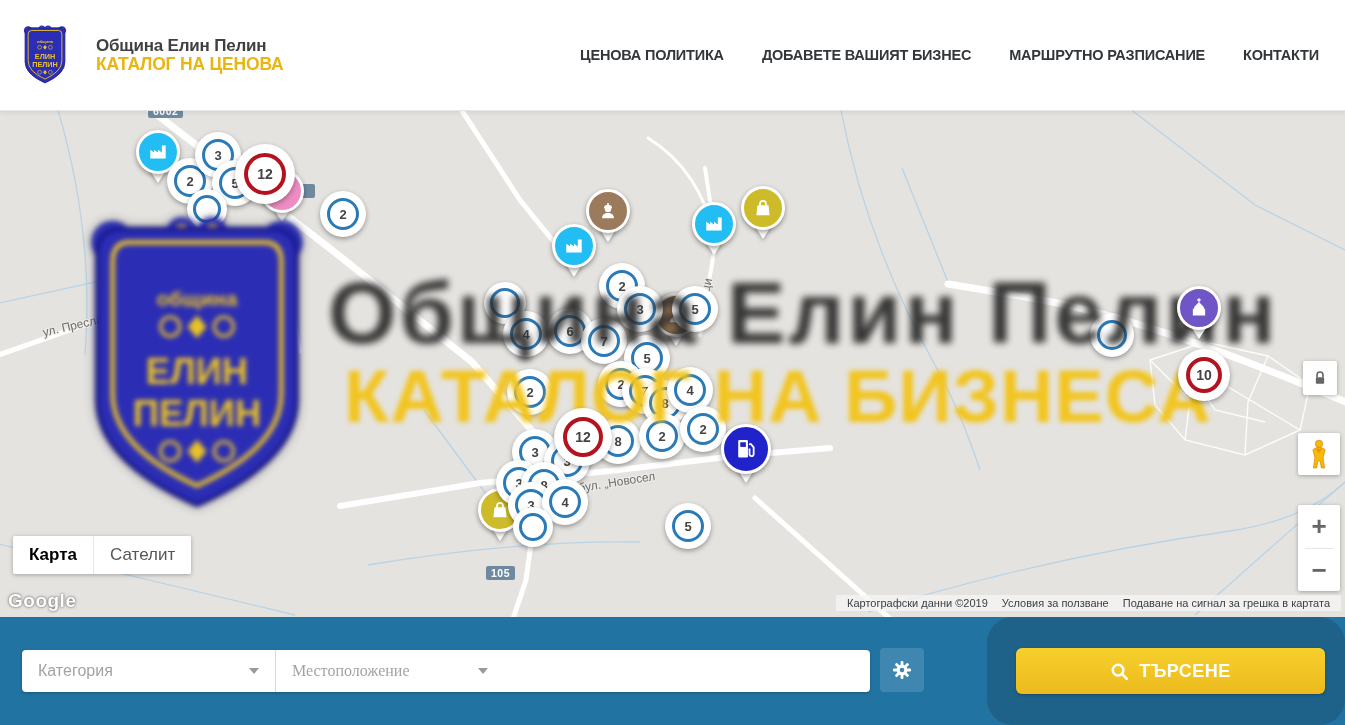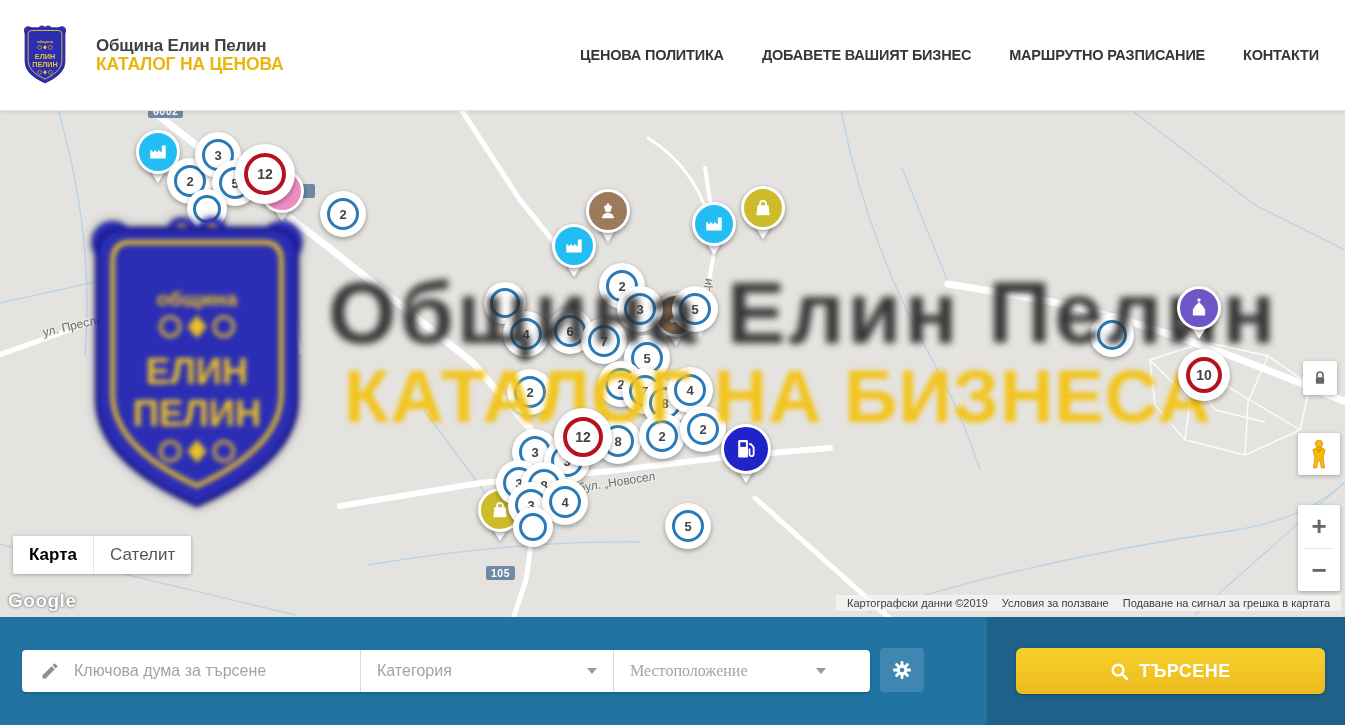--- a/index.html
+++ b/index.html
@@ -61,21 +61,21 @@
           display:flex;align-items:center;justify-content:center;cursor:pointer;z-index:30;}
   .lock-btn{right:8px;top:251px;width:34px;height:34px;}
   .pegman-btn{right:5px;top:323px;width:42px;height:42px;}
   .zoomctrl{position:absolute;right:5px;top:395px;width:42px;height:86px;background:#fff;border-radius:2px;
           box-shadow:0 1px 4px rgba(0,0,0,.3);z-index:30;display:flex;flex-direction:column;}
   .zoomctrl button{flex:1;border:none;background:transparent;font-size:26px;font-weight:bold;color:#666;cursor:pointer;
           font-family:"Liberation Sans",sans-serif;line-height:1;}
   .zoomctrl .zdiv{height:1px;background:#e6e6e6;margin:0 7px;}
   
   .searchbar{position:absolute;left:0;top:617px;width:1345px;height:108px;background:#2173a2;z-index:45;}
-  .sb-right{position:absolute;left:987px;top:0;width:358px;height:108px;background:#1e6189;}
+  .sb-right{position:absolute;left:987px;top:0;width:358px;height:108px;background:#1e6189;border-radius:26px;}
   .sb-white{position:absolute;left:22px;top:33px;width:848px;height:42px;background:#fff;border-radius:4px;
             display:flex;box-shadow:0 1px 3px rgba(0,0,0,.25);}
   .sb-sec{display:flex;align-items:center;box-sizing:border-box;position:relative;}
   .sb-sec + .sb-sec{border-left:1px solid #d9d9d9;}
   .sb-kw{width:338px;padding-left:18px;gap:12px;}
   .sb-kw input{border:none;outline:none;font-size:16px;color:#444;width:250px;font-family:"Liberation Sans",sans-serif;}
   .sb-kw input::placeholder{color:#a3a3a3;}
   .sb-dd{width:253px;padding:0 16px;justify-content:space-between;cursor:pointer;}
   .sb-dd.loc{width:229px;font-family:Liberation Serif, serif;}
   .sb-dd .ph{font-size:16px;color:#a3a3a3;}
@@ -419,26 +419,20 @@
   <div class="sb-right">
     <button class="search-btn">
       <svg width="19" height="19" viewBox="0 0 20 20">
         <circle cx="8.5" cy="8.5" r="5.6" fill="none" stroke="#fff" stroke-width="2.6"></circle>
         <path d="M12.8 12.8l4.8 4.8" stroke="#fff" stroke-width="2.8" stroke-linecap="round"></path>
       </svg>
       <span>ТЪРСЕНЕ</span>
     </button>
   </div>
   <div class="sb-white">
-    <div class="sb-sec sb-kw">
-      <svg width="20" height="20" viewBox="0 0 24 24">
-        <path d="M3 17.2V21h3.8L17.8 10 14 6.2 3 17.2zM20.7 7.1a1 1 0 0 0 0-1.4l-2.4-2.4a1 1 0 0 0-1.4 0L15 5.2 18.8 9z" fill="#8f8f8f"></path>
-      </svg>
-      <input type="text" placeholder="Ключова дума за търсене" style="">
-    </div>
     <div class="sb-sec sb-dd">
       <span class="ph">Категория</span>
       <span class="caret"></span>
     </div>
     <div class="sb-sec sb-dd loc">
       <span class="ph">Местоположение</span>
       <span class="caret"></span>
     </div>
   </div>
   <button class="gear-btn">

